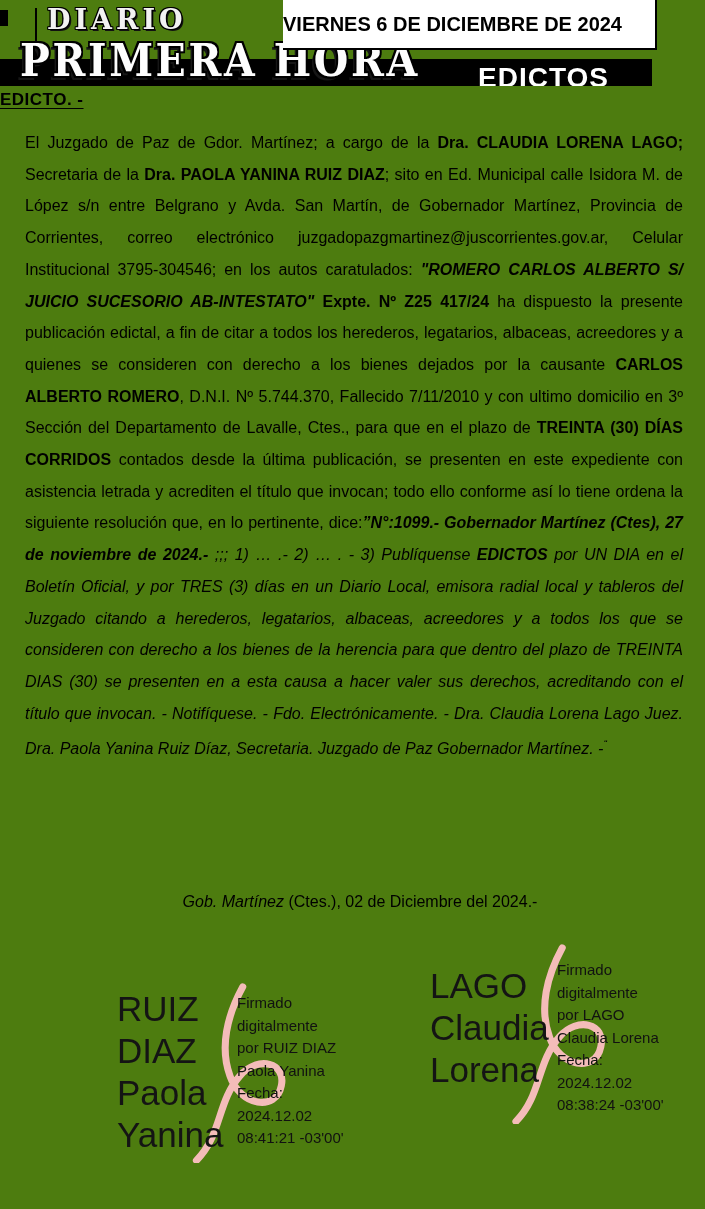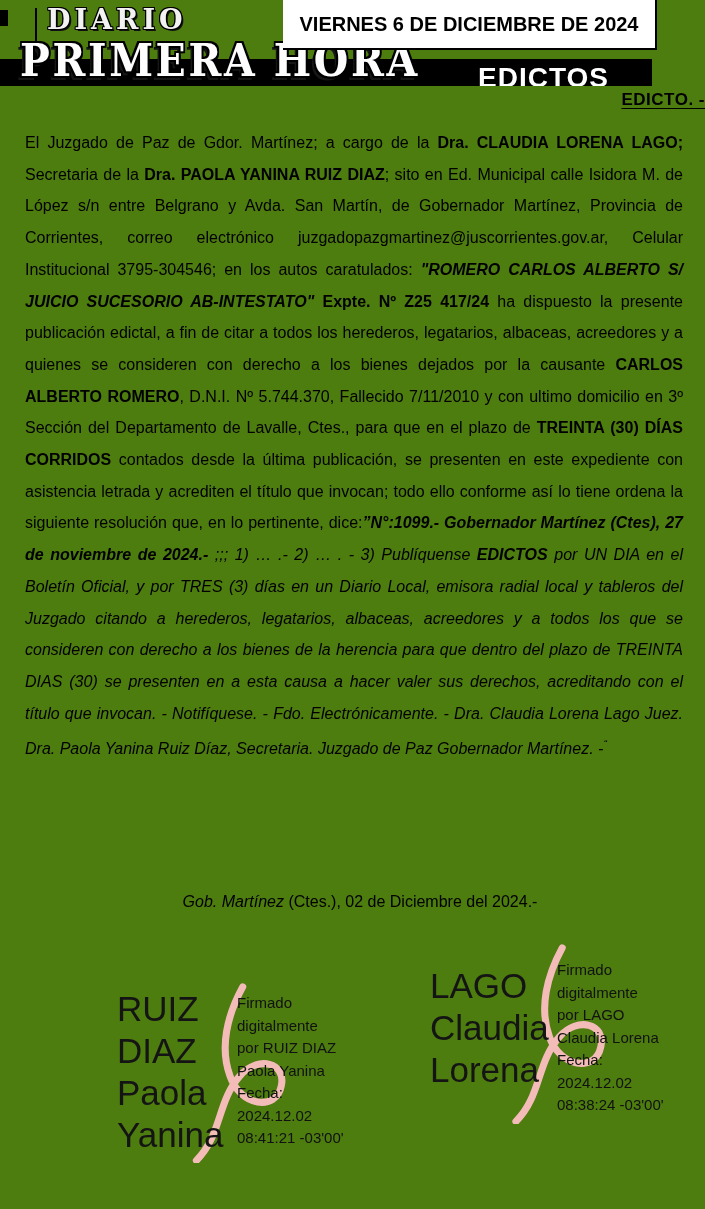--- a/index.html
+++ b/index.html
@@ -42,29 +42,29 @@
     white-space:nowrap;z-index:2;
   }
   .edictos-label{
     position:absolute;left:478px;top:3px;
     font-weight:bold;font-size:28px;letter-spacing:1px;color:#fff;
     white-space:nowrap;
   }
   .date-box{
     position:absolute;left:283px;top:0;width:372px;height:48px;
     background:#fff;border-right:2px solid #000;border-bottom:2px solid #000;
-    display:flex;align-items:center;justify-content:center;
+    display:flex;align-items:center;
     z-index:4;
   }
   .date-box span{font-weight:bold;font-size:20px;white-space:nowrap;}
 
   
   .doc-title{
     position:absolute;left:0;top:90px;width:705px;
-    text-align:right;font-weight:bold;font-size:17px;letter-spacing:0.5px;
+    text-align:left;font-weight:bold;font-size:17px;letter-spacing:0.5px;
     text-decoration:underline;text-underline-offset:3px;
   }
   .doc-paragraph{
     position:absolute;left:25px;top:127px;width:658px;
     font-size:16px;line-height:31.7px;
     text-align:justify;
   }
   .seg-r{font-style:normal;font-weight:normal;}
   .seg-b{font-weight:bold;}
   .seg-i{font-style:italic;}

